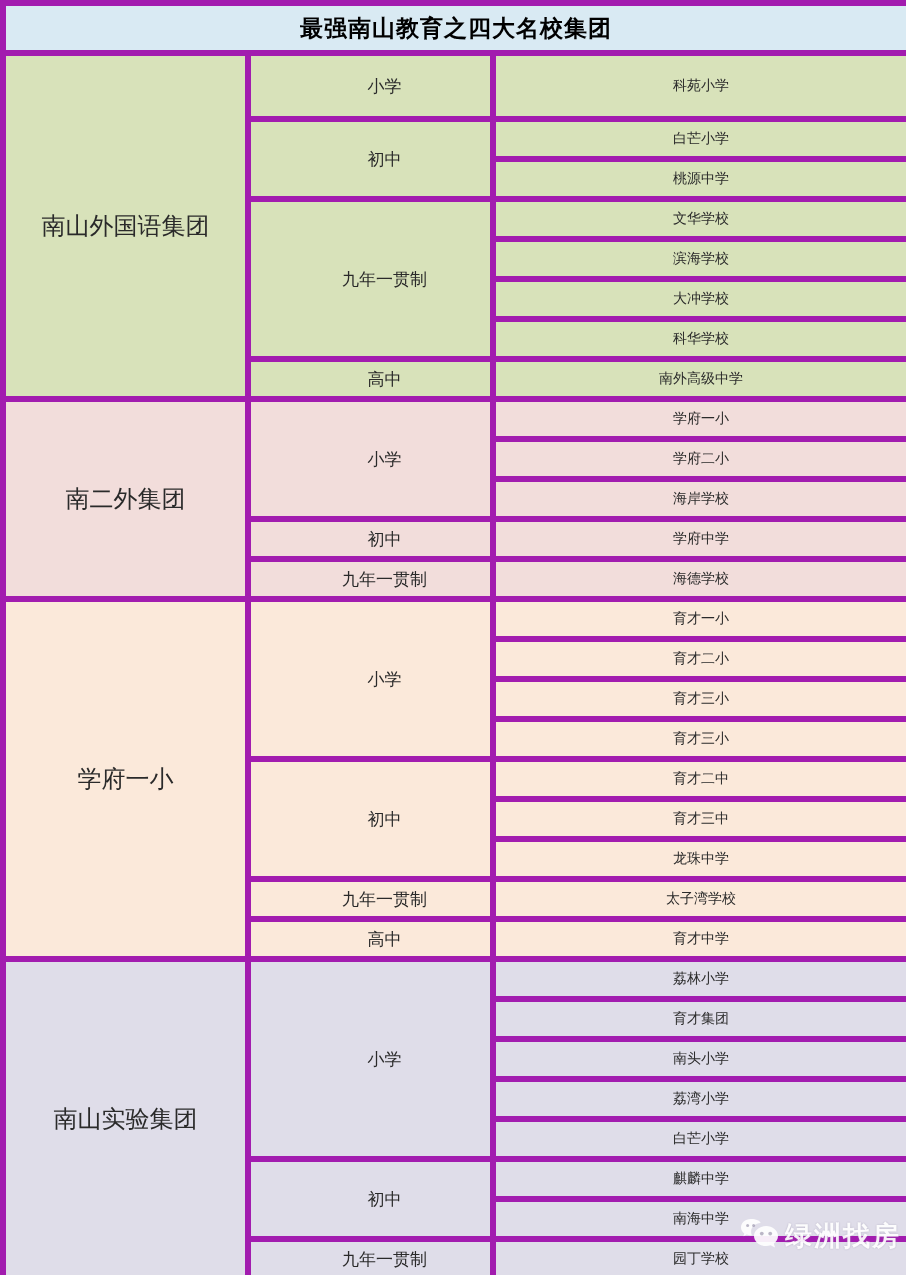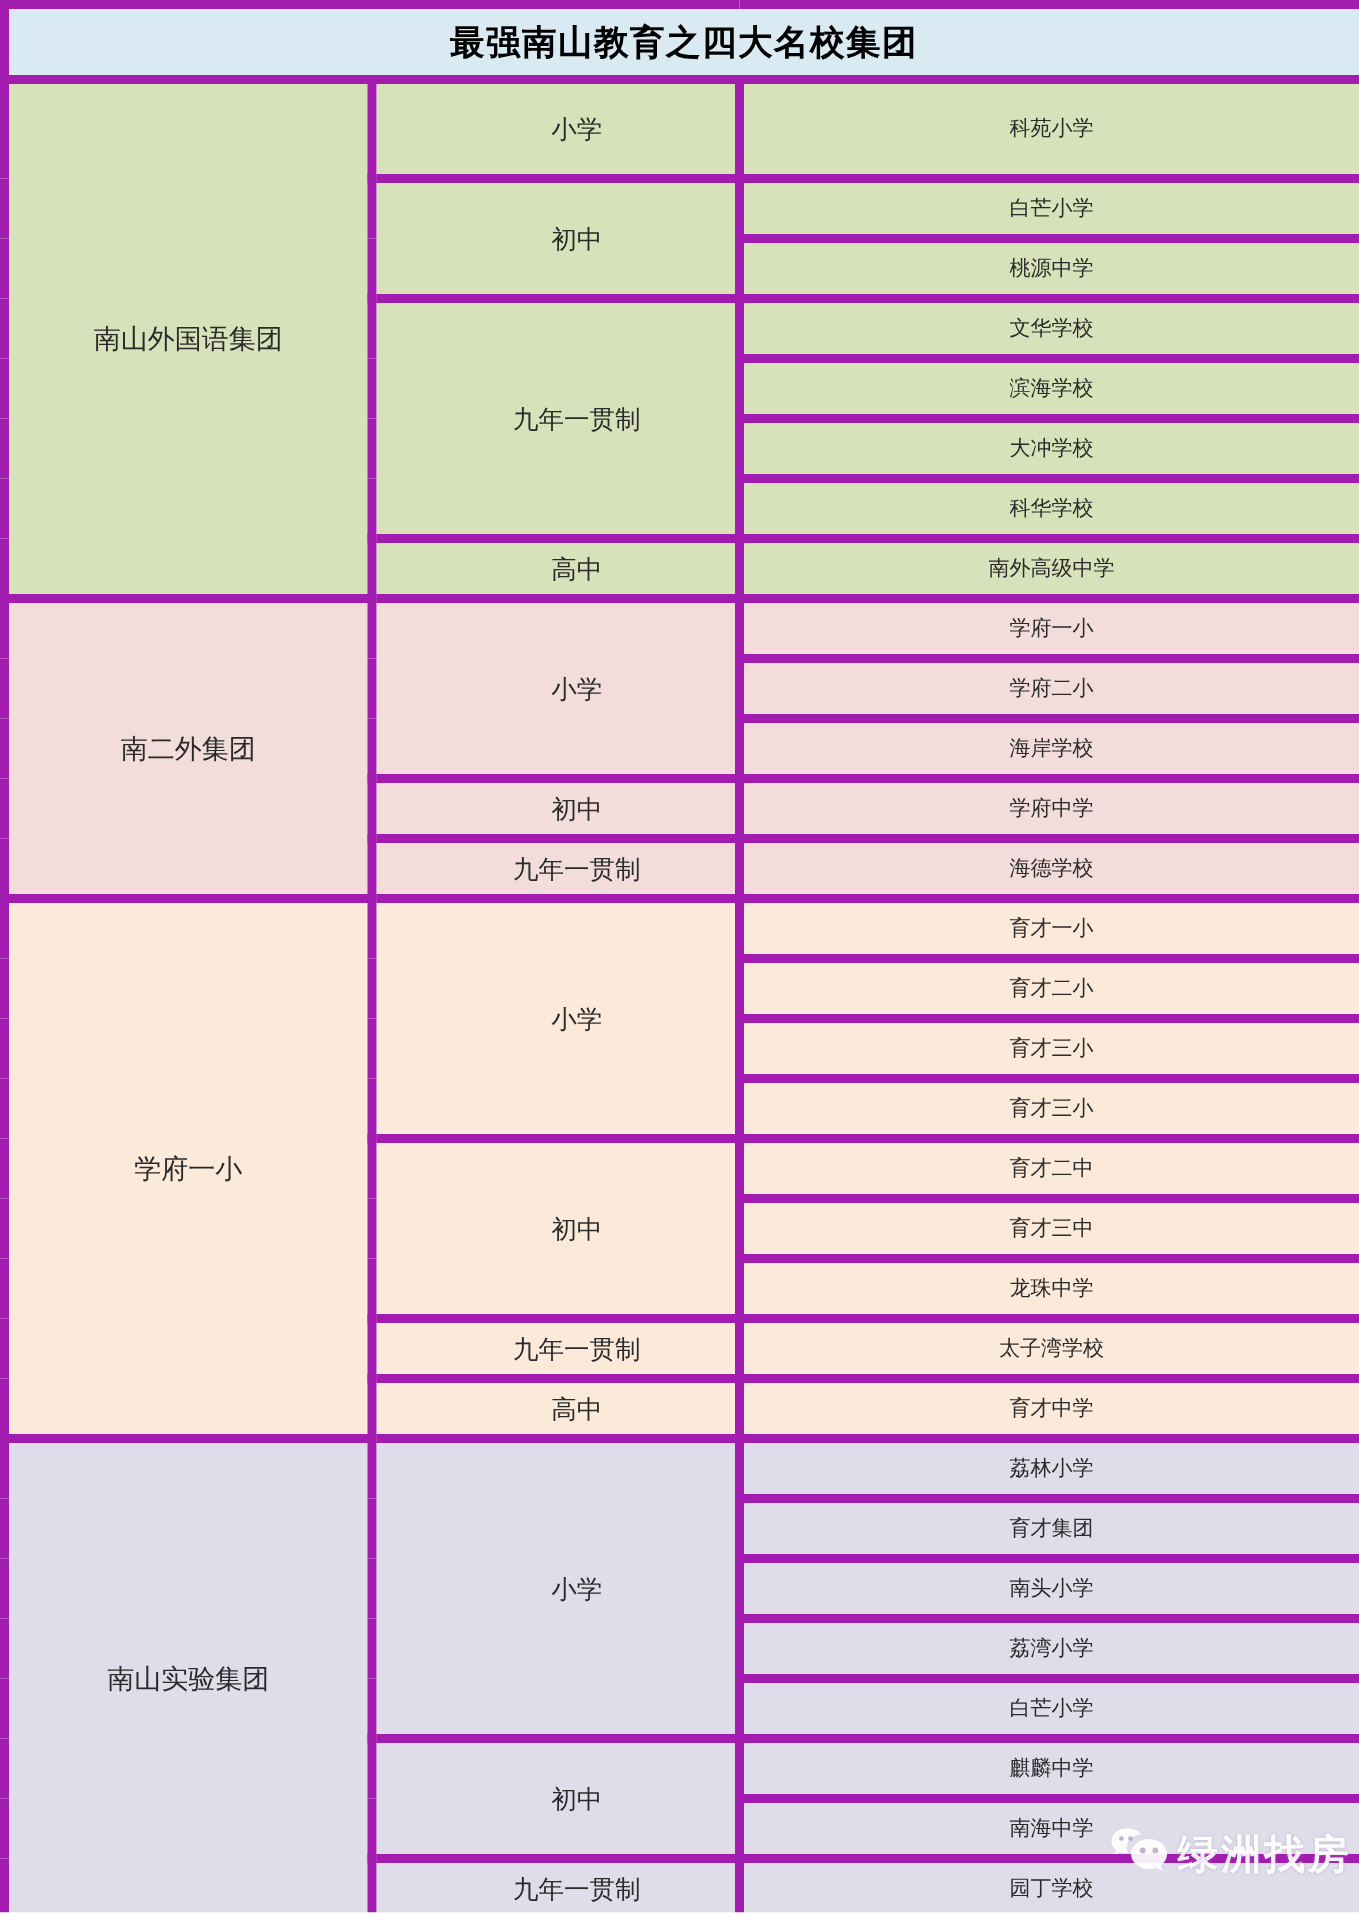--- a/index.html
+++ b/index.html
@@ -45,21 +45,21 @@
     letter-spacing: 1px;
   }
   tbody tr { height: 40px; }
   tbody tr.tall-row { height: 66px; }
 
   .group-1 td { background: var(--g1, #d8e2ba); }
   .group-2 td { background: var(--g2, #f2dddb); }
   .group-3 td { background: var(--g3, #fbe9da); }
   .group-4 td { background: var(--g4, #dfdde9); }
 
-  td.group-cell { font-size: 18px; font-family: Liberation Serif, serif; }
+  td.group-cell { font-size: 24px; font-family: Liberation Serif, serif; }
   td.level-cell { font-size: 17px; padding-left: 28px; }
   td.school-cell { font-size: 14px; }
 
   
   .watermark {
     position: absolute;
     right: 5px;
     bottom: 20px;
     display: flex;
     align-items: center;

